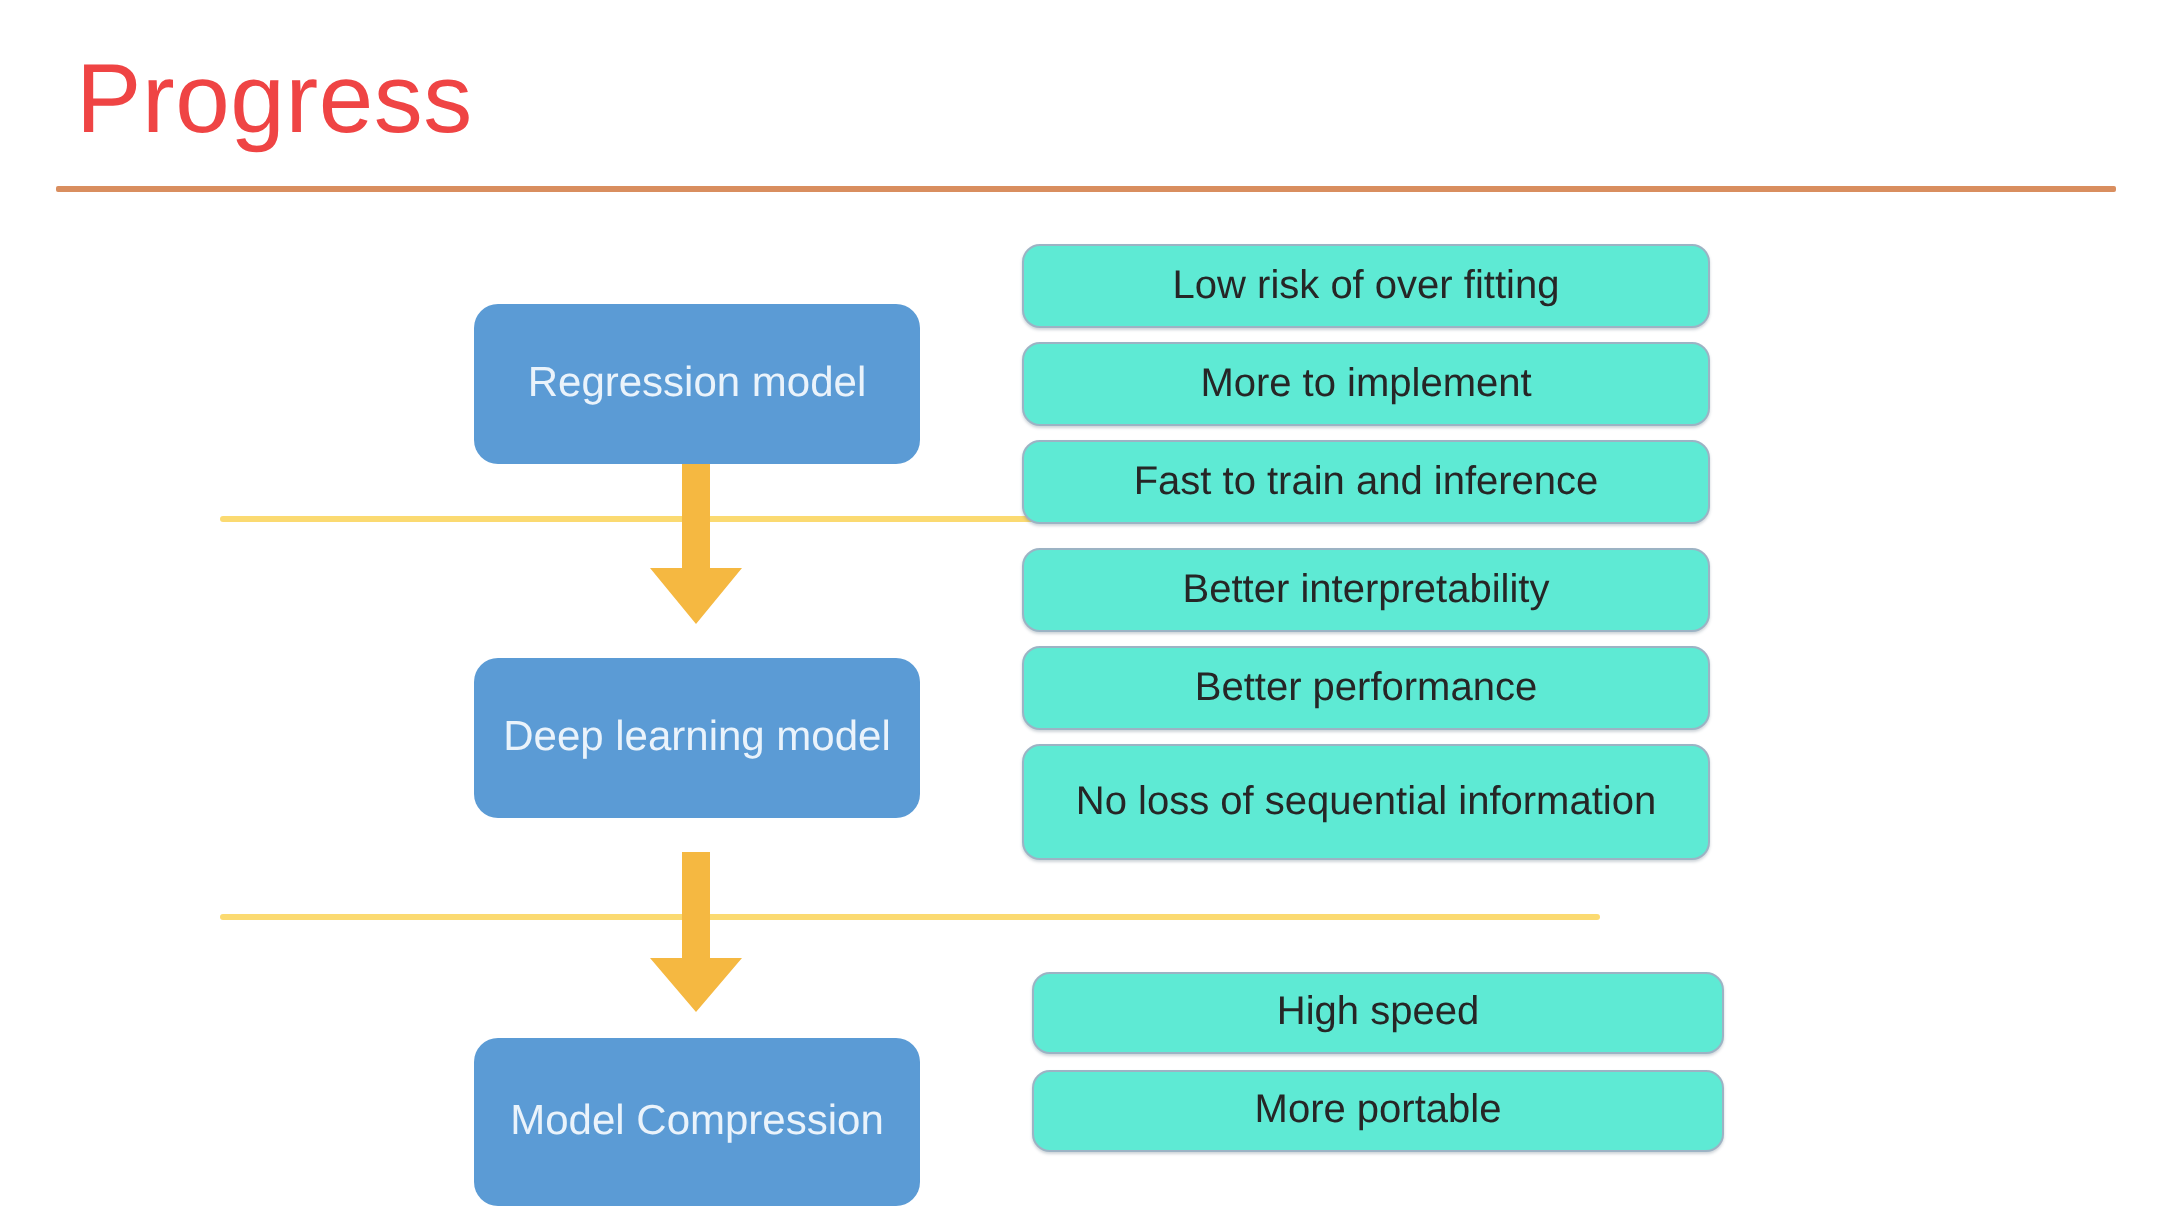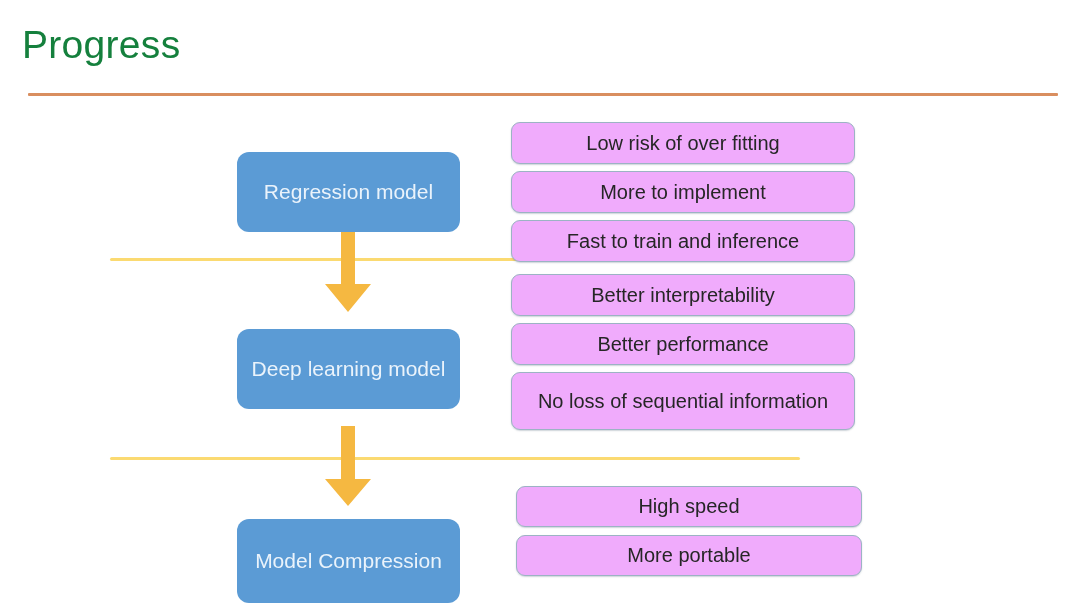--- a/index.html
+++ b/index.html
@@ -15,25 +15,25 @@
     position: relative;
     width: 1080px;
     height: 607px;
     background: #ffffff;
     overflow: hidden;
   }
 
   
   #title {
     position: absolute;
-    left: 22px;
+    left: 38px;
     top: 24px;
-    font-size: 39px;
+    font-size: 49px;
     font-weight: 400;
-    color: #15803d;
+    color: #ef4444;
     letter-spacing: 0.3px;
     line-height: 1.1;
     white-space: nowrap;
   }
   #title-rule {
     position: absolute;
     left: 28px;
     top: 93px;
     width: 1030px;
     height: 3px;
@@ -87,21 +87,21 @@
 
   
   .benefit-group { position: absolute; }
   #group-1 { left: 511px; top: 122px;  width: 344px; }
   #group-2 { left: 511px; top: 274px;  width: 344px; }
   #group-3 { left: 516px; top: 486px;  width: 346px; }
 
   .benefit-box {
     box-sizing: border-box;
     width: 100%;
-    background: #f0abfc;
+    background: #5eead4;
     border: 1.3px solid #9cb3c4;
     border-radius: 9px;
     display: flex;
     align-items: center;
     justify-content: center;
     text-align: right;
     color: #262626;
     font-size: 20px;
     line-height: 1.35;
     padding: 12px 10px;

